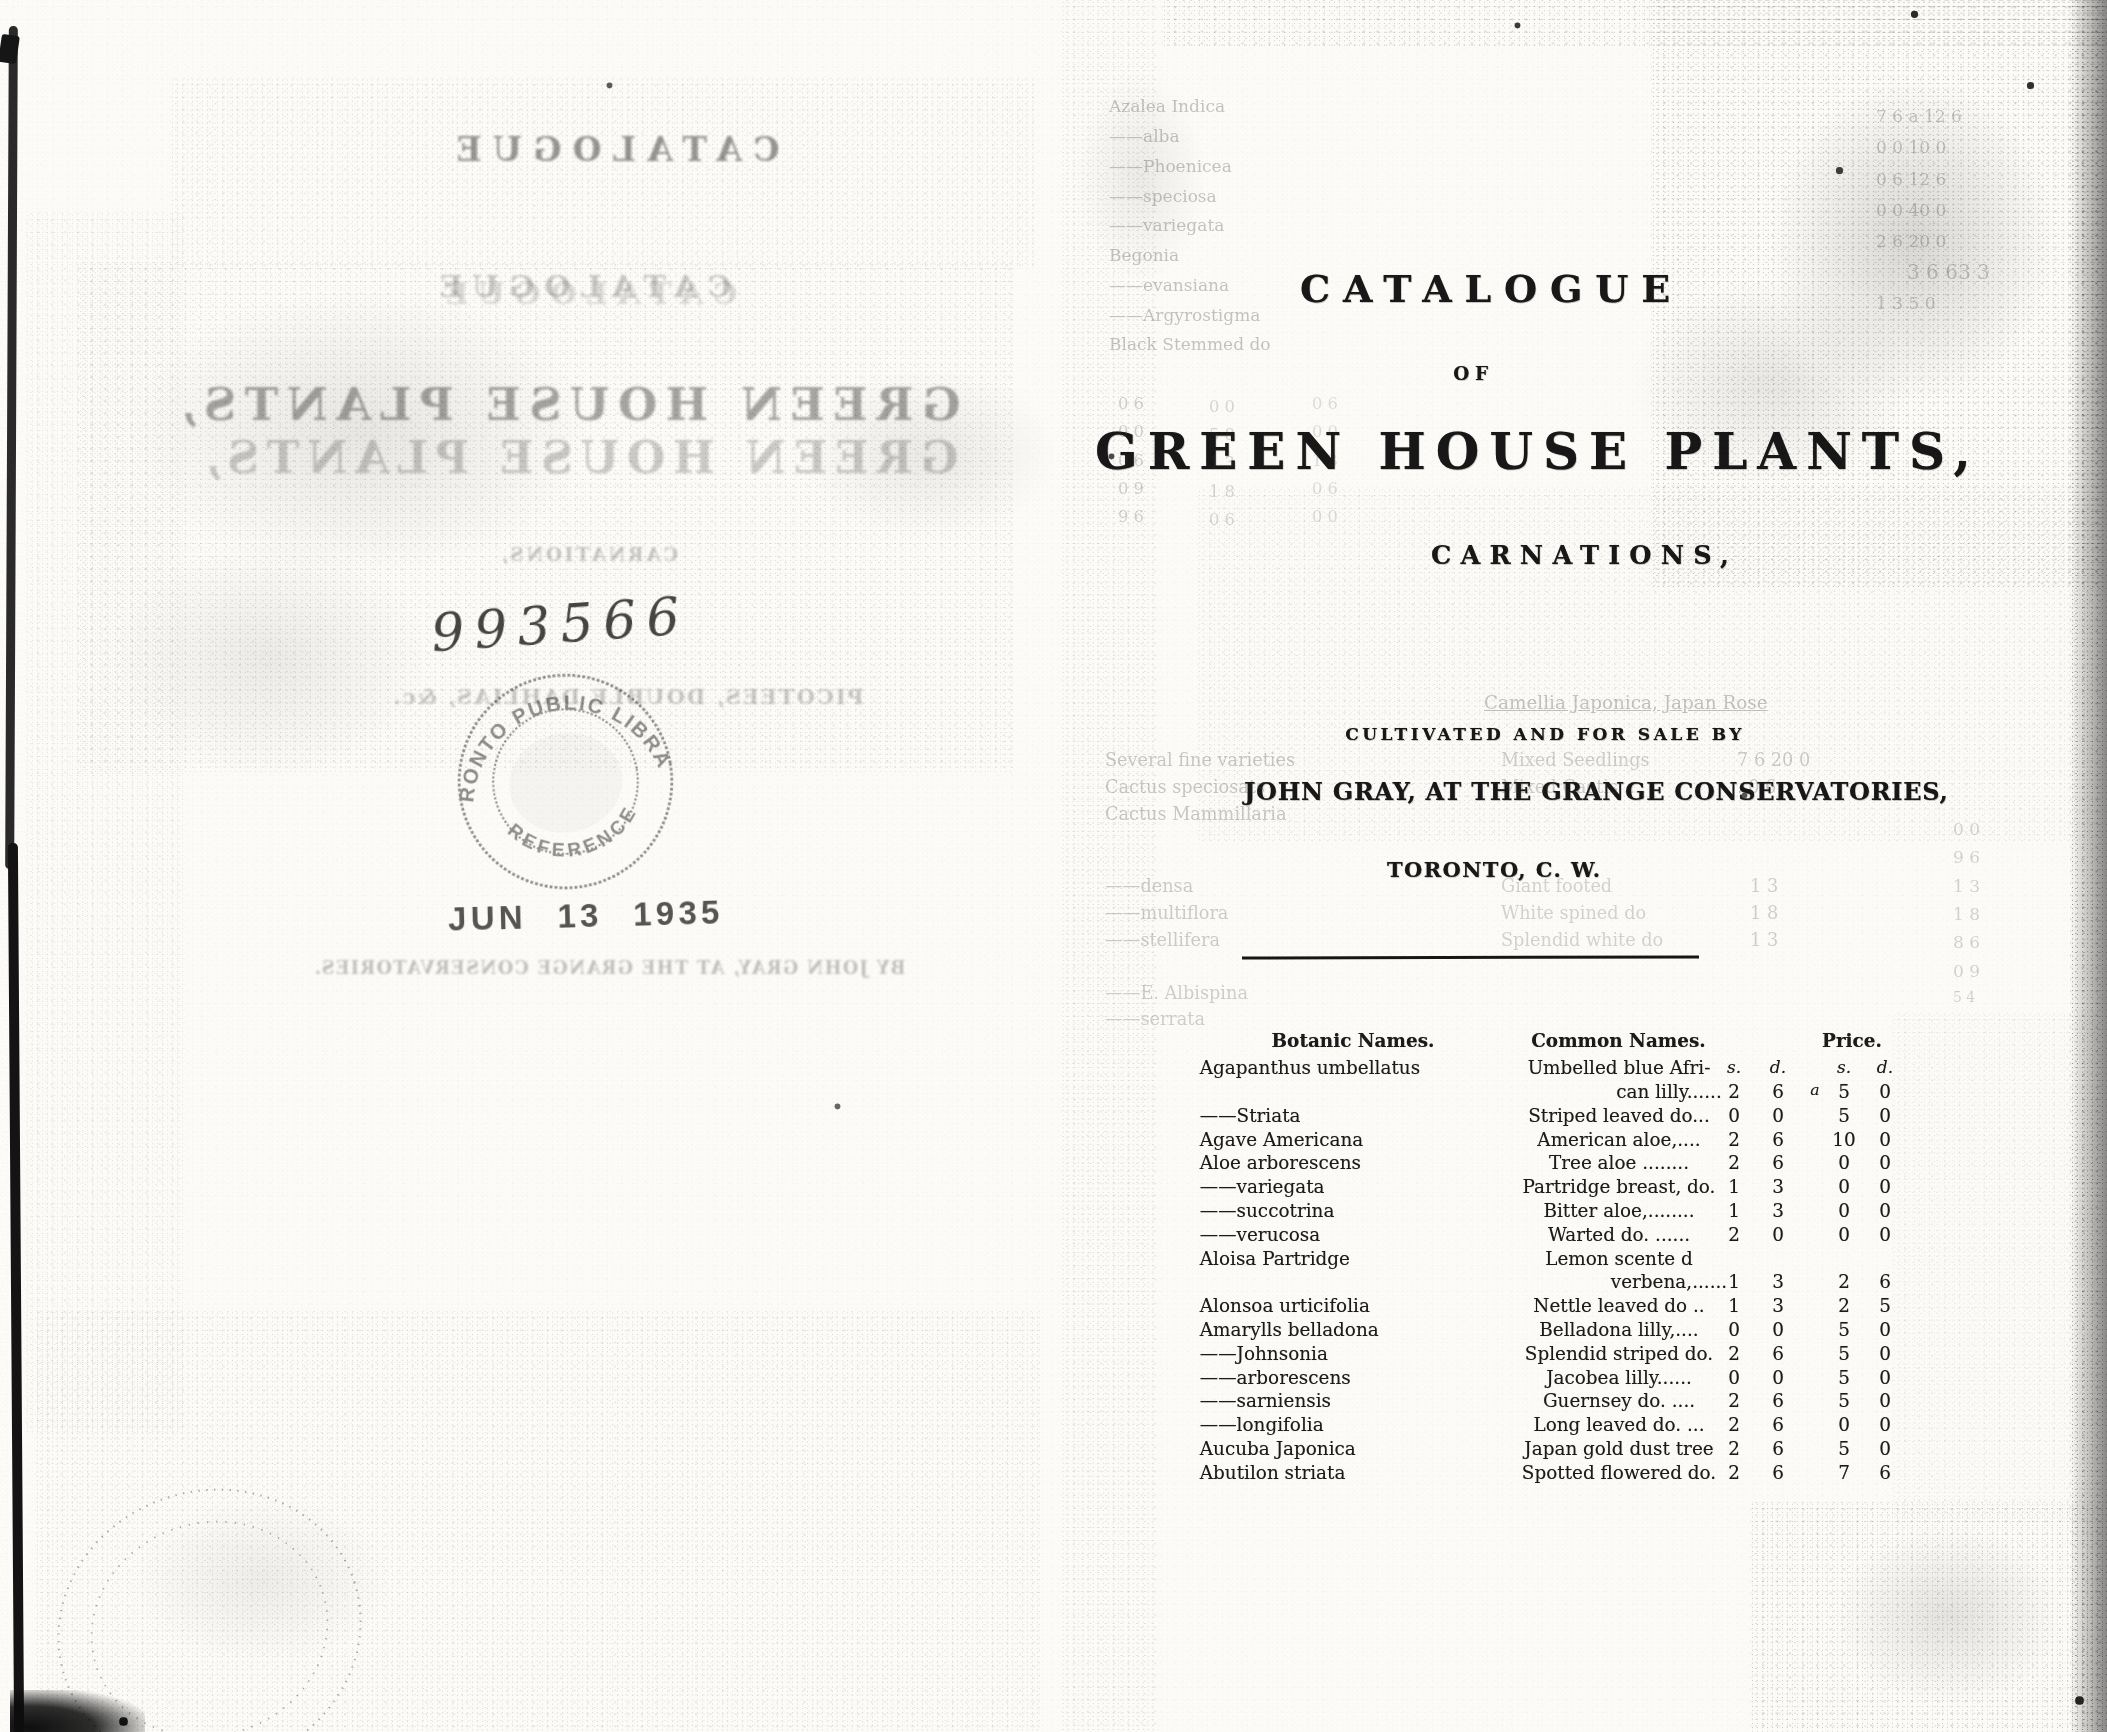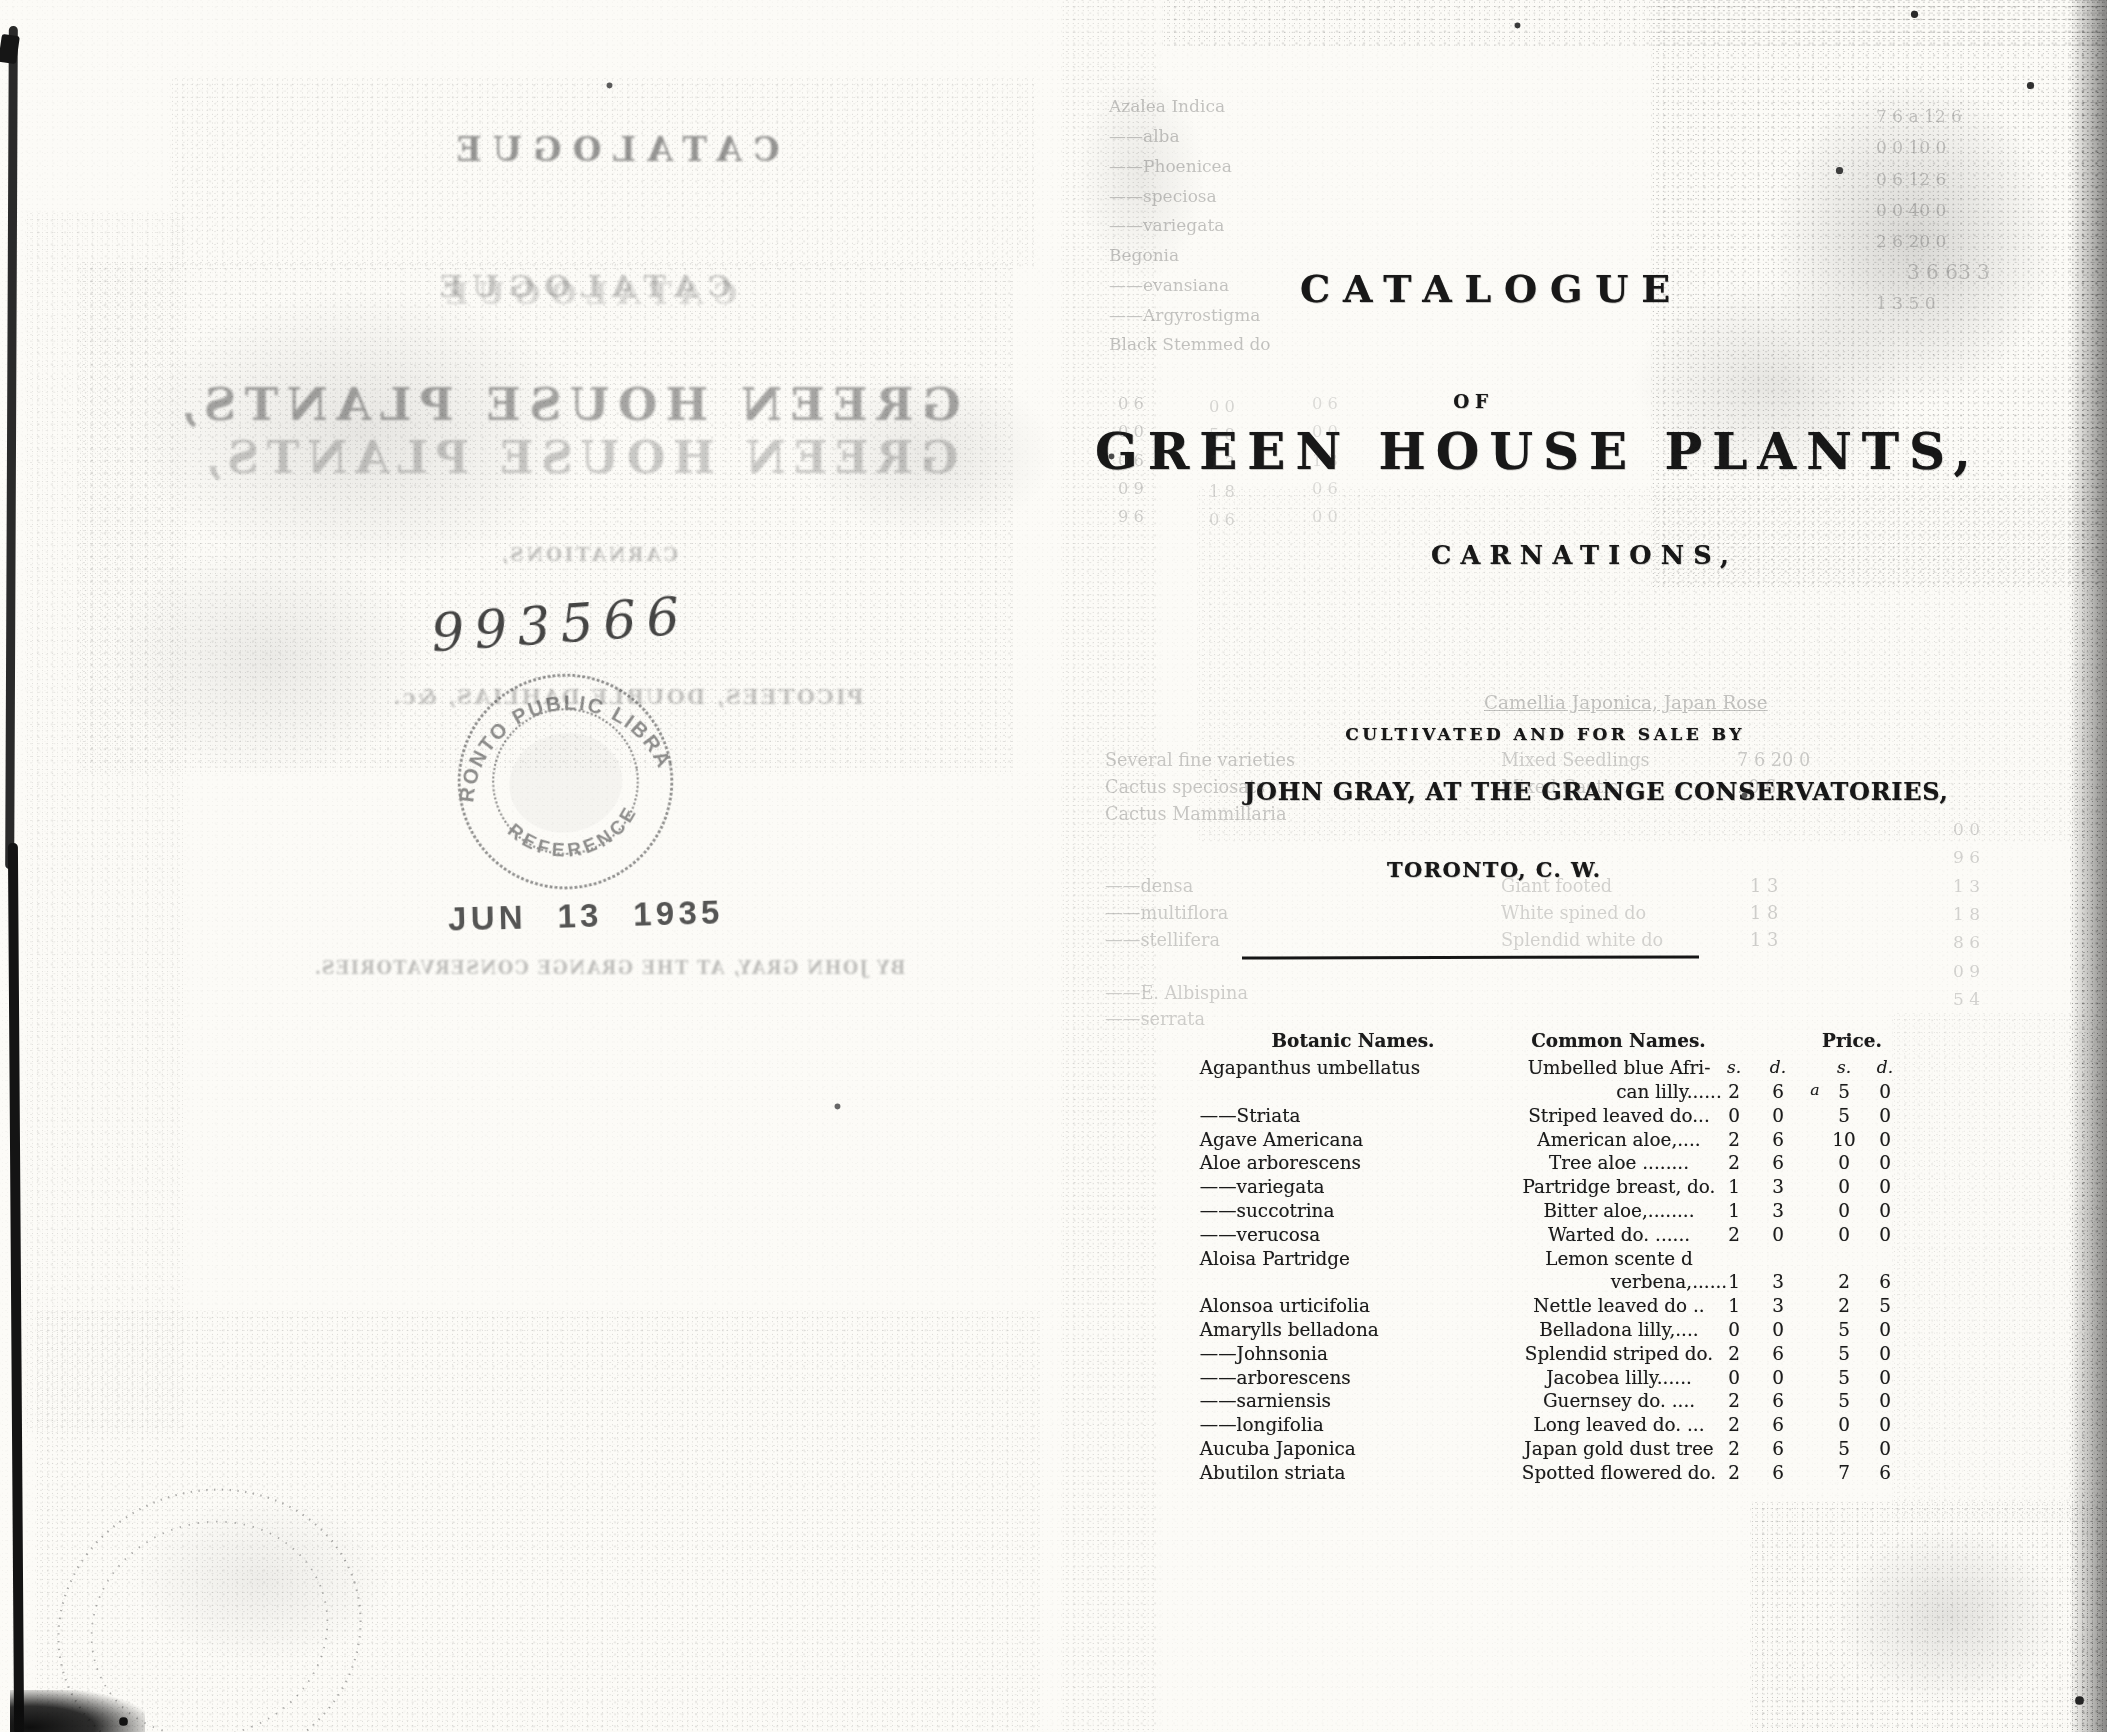--- a/index.html
+++ b/index.html
@@ -45,21 +45,21 @@
   #edge-tl{left:0;top:35px;width:18.4px;height:28px;background:#161616;border-radius:2.8px;transform:rotate(8deg);}
   #specks{position:absolute;left:0;top:0;width:2.8px;height:2.8px;border-radius:50%;
     box-shadow:1913px 12.8px 0 2.1px #2a2a2a,1516px 24px 0 1.4px #3a3a3a,2029px 84px 0 2.1px #303030,
                1838px 169px 0 2.1px #3c3c3c,1110px 455px 0 1.4px #4a4a4a,608px 84px 0 1.4px #5a5a5a,
                2078px 1699px 0 2.8px #242424,122px 1720px 0 2.8px #121212,836px 1105px 0 1.4px #666,
                1743px 794px 0 1.4px #555;}
   
   .press{position:absolute;font-weight:bold;color:#181818;text-align:center;white-space:nowrap;
          text-shadow:0 0 0.7px rgba(10,10,10,.55),0.7px 0.7px 0 rgba(0,0,0,.18);}
   #t-cat {left:1300px;top:266px;width:383px;font-size:38px;letter-spacing:12.8px;}
-  #t-of  {left:1417px;top:363px;width:113px;font-size:18.4px;letter-spacing:5.7px;margin-top:28px;}
+  #t-of  {left:1417px;top:363px;width:113px;font-size:18.4px;letter-spacing:5.7px;}
   #t-ghp {left:1095px;top:422px;width:872px;font-size:50px;letter-spacing:10px;}
   #t-car {left:1431px;top:540px;width:305px;font-size:25.5px;letter-spacing:9.2px;}
   #t-pic {left:1236px;top:635px;width:680px;font-size:28px;letter-spacing:3.5px;}
   #t-cult{left:1345px;top:724px;width:400px;font-size:17px;letter-spacing:3.5px;}
   #t-john{left:1244px;top:777px;width:666px;font-size:24px;letter-spacing:0.7px;}
   #t-tor {left:1387px;top:857px;width:177px;font-size:21px;letter-spacing:1.4px;}
   #rule  {left:1242px;top:956px;width:457px;height:2.8px;background:#161616;transform:rotate(-.15deg);}
   
   #table{position:absolute;left:1197px;top:1026px;width:737px;height:496px;font-size:18.4px;}
   #table .hdr{position:absolute;top:4.3px;font-weight:bold;text-align:center;
@@ -367,15 +367,15 @@
     <div class="gr" style="left: 1737px; top: 777px; font-size: 17.7px; opacity: 0.26;">.    0 6</div>
     <div class="gr" style="left: 1750px; top: 876px; font-size: 17.7px; opacity: 0.24;">1 3</div>
     <div class="gr" style="left: 1750px; top: 903px; font-size: 17.7px; opacity: 0.24;">1 8</div>
     <div class="gr" style="left: 1750px; top: 930px; font-size: 17.7px; opacity: 0.24;">1 3</div>
     <div class="gr" style="left: 1953px; top: 819px; font-size: 17px; opacity: 0.22;">0 0</div>
     <div class="gr" style="left: 1953px; top: 847px; font-size: 17px; opacity: 0.22;">9 6</div>
     <div class="gr" style="left: 1953px; top: 876px; font-size: 17px; opacity: 0.22;">1 3</div>
     <div class="gr" style="left: 1953px; top: 904px; font-size: 17px; opacity: 0.22;">1 8</div>
     <div class="gr" style="left: 1953px; top: 932px; font-size: 17px; opacity: 0.22;">8 6</div>
     <div class="gr" style="left: 1953px; top: 961px; font-size: 17px; opacity: 0.22;">0 9</div>
-    <div class="gr" style="left: 1953px; top: 989px; font-size: 17px; opacity: 0.22;">5 4</div>
+    <div class="gr" style="left: 1953px; top: 989px; font-size: 14px; opacity: 0.22;">5 4</div>
   </div>
 
 
 </body></html>

